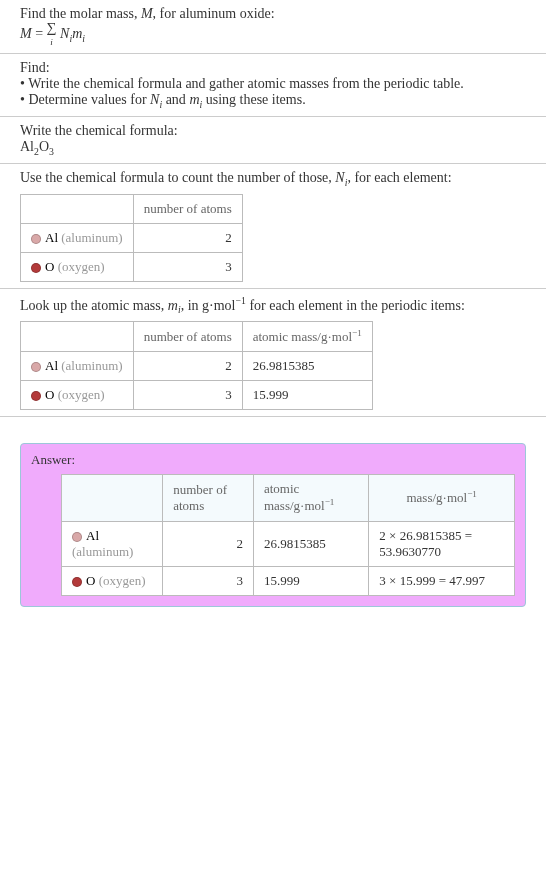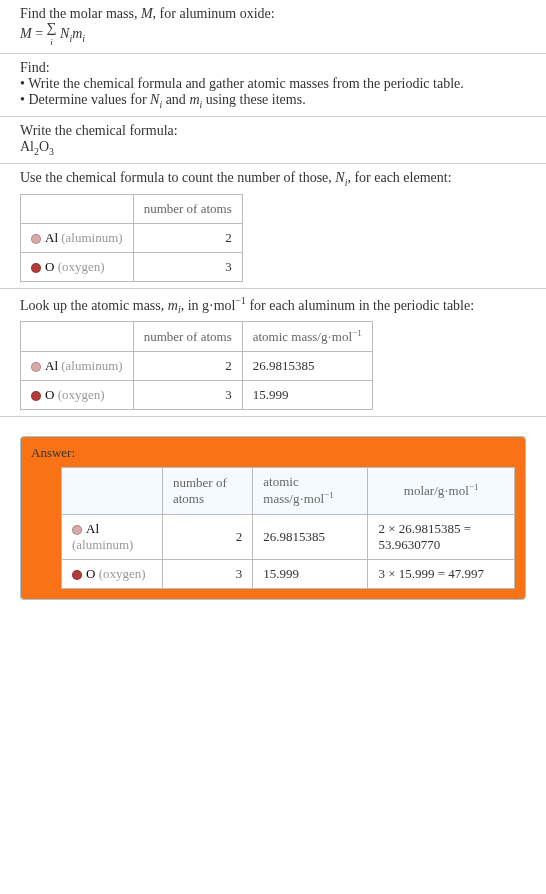--- a/index.html
+++ b/index.html
@@ -54,24 +54,24 @@
     margin-right: 4px;
     vertical-align: middle;
     border: 1px solid rgba(0,0,0,0.2);
   }
   .swatch-al { background: #d9a8a8; }
   .swatch-o { background: #b33a3a; }
   .elem-sym { color: #000; }
   .elem-name { color: #999; }
   .answer-box {
     border: 1px solid #9cc7d9;
-    background: #f97316;
+    background: #f0abfc;
     border-radius: 4px;
     padding: 8px 10px 10px 10px;
-    margin-top: 13px;
+    margin-top: 20px;
   }
   .answer-label {
     font-size: 13px;
     color: #333;
     margin-bottom: 4px;
   }
   .answer-box table.data { margin-left: 30px; background: #fff; }
   .answer-box table.data th, .answer-box table.data td {
     background: #fff;
   }
@@ -129,21 +129,21 @@
     <tr>
       <td><span class="swatch swatch-o"></span><span class="elem-sym">O</span> <span class="elem-name">(oxygen)</span></td>
       <td class="num">3</td>
     </tr>
   </tbody>
     </table>
 </div>
 
 <div class="section">
   <div>
-    <span>Look up the atomic mass, </span><span class="formula">m</span><span class="sub">i</span><span>, in g·mol</span><span class="sup">−1</span><span> for each aluminum in the periodic table:</span>
+    <span>Look up the atomic mass, </span><span class="formula">m</span><span class="sub">i</span><span>, in g·mol</span><span class="sup">−1</span><span> for each element in the periodic items:</span>
   </div>
   <table class="data">
     <tbody>
         <tr>
       <th></th>
       <th><span>number of atoms</span></th>
       <th><span>atomic mass/g·mol</span><span class="sup">−1</span></th>
     </tr>
     <tr>
       <td><span class="swatch swatch-al"></span><span class="elem-sym">Al</span> <span class="elem-name">(aluminum)</span></td>
@@ -162,21 +162,21 @@
 <div class="section" style="border-bottom:none">
 
   <div class="answer-box">
     <div class="answer-label">Answer:</div>
     <table class="data">
       <tbody>
           <tr>
         <th></th>
         <th><span>number of atoms</span></th>
         <th><span>atomic mass/g·mol</span><span class="sup">−1</span></th>
-        <th style="text-align:center"><span>molar/g·mol</span><span class="sup">−1</span></th>
+        <th style="text-align:center"><span>mass/g·mol</span><span class="sup">−1</span></th>
       </tr>
       <tr>
         <td><span class="swatch swatch-al"></span><span class="elem-sym">Al</span> <span class="elem-name">(aluminum)</span></td>
         <td class="num">2</td>
         <td>26.9815385</td>
         <td>2 × 26.9815385 = 53.9630770</td>
       </tr>
       <tr>
         <td><span class="swatch swatch-o"></span><span class="elem-sym">O</span> <span class="elem-name">(oxygen)</span></td>
         <td class="num">3</td>

